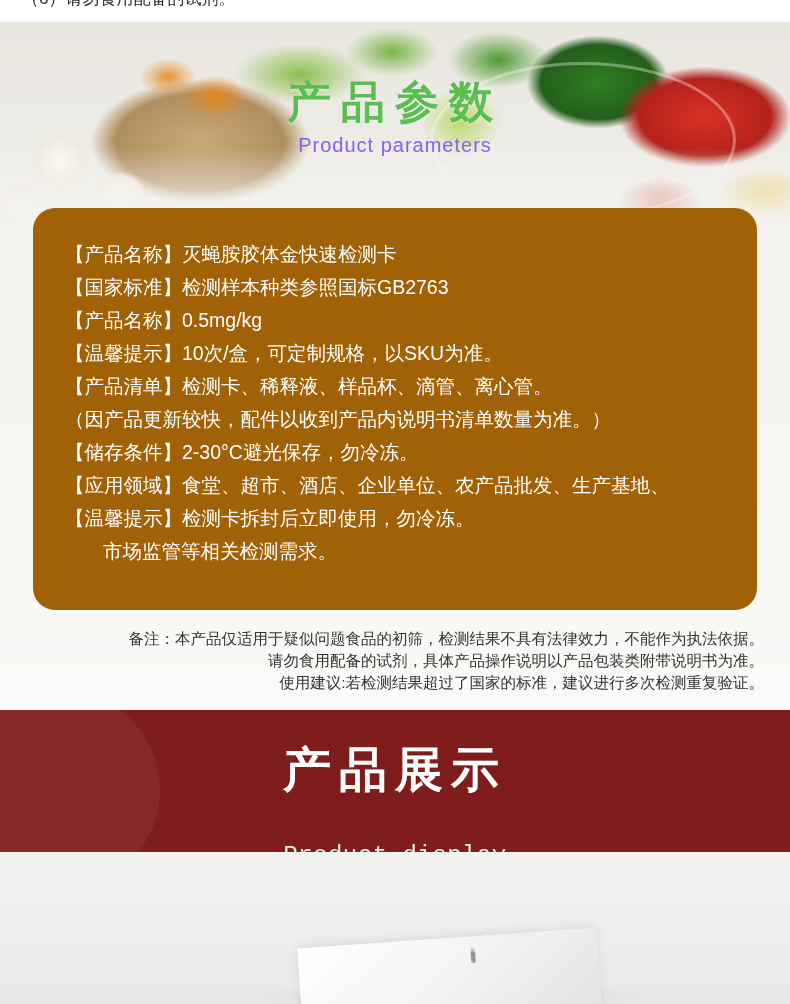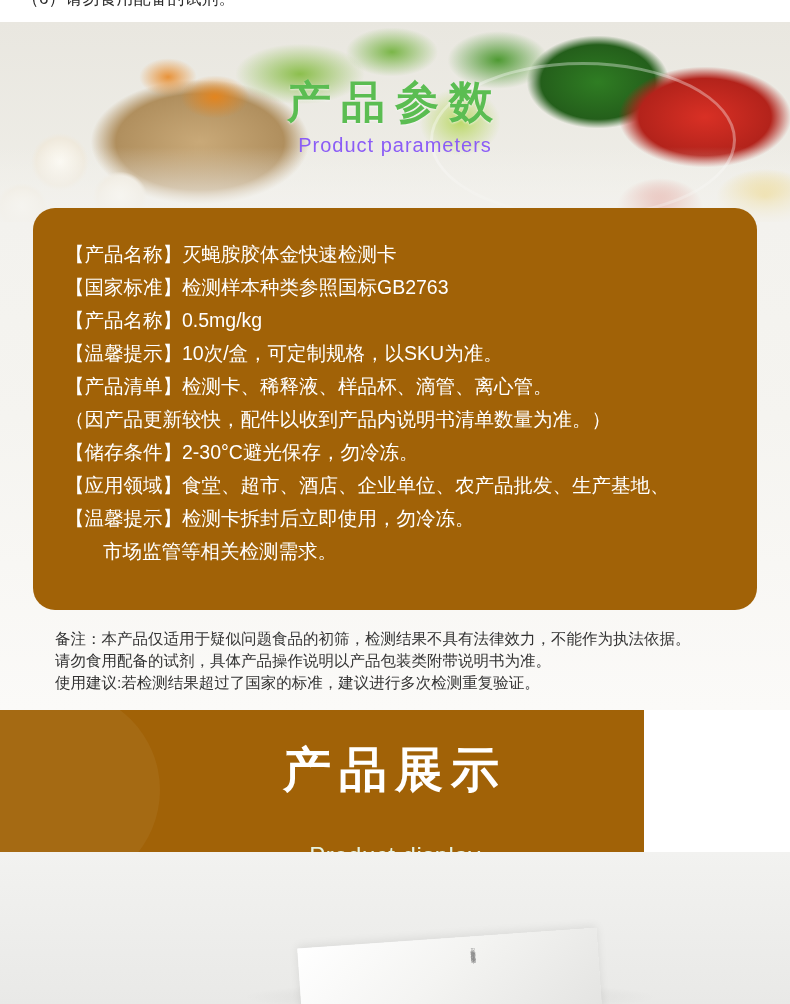--- a/index.html
+++ b/index.html
@@ -142,39 +142,41 @@
     line-height: 33px;
     white-space: nowrap;
   }
   .green-card .line.indent {
     padding-left: 38px;
   }
 
   .notes {
     position: absolute;
     top: 606px;
-    left: 55px;
+    left: 44px;
     width: 720px;
+    text-align: right;
   }
   .notes .nline {
     font-size: 15.5px;
     color: #333333;
     line-height: 22px;
     white-space: nowrap;
   }
 
   
   .display-section {
     position: absolute;
     top: 710px;
     left: 0;
-    width: 644px;
+    width: 790px;
     height: 142px;
-    background: #a16207;
-    overflow: hidden;
+    background: #7f1d1d;
+    overflow: hidden;
+    font-family: Liberation Mono, monospace;
   }
   .display-section .leaf-left {
     position: absolute;
     left: -40px;
     top: -20px;
     width: 200px;
     height: 200px;
     border-radius: 50%;
     background: rgba(255,255,255,0.05);
   }

